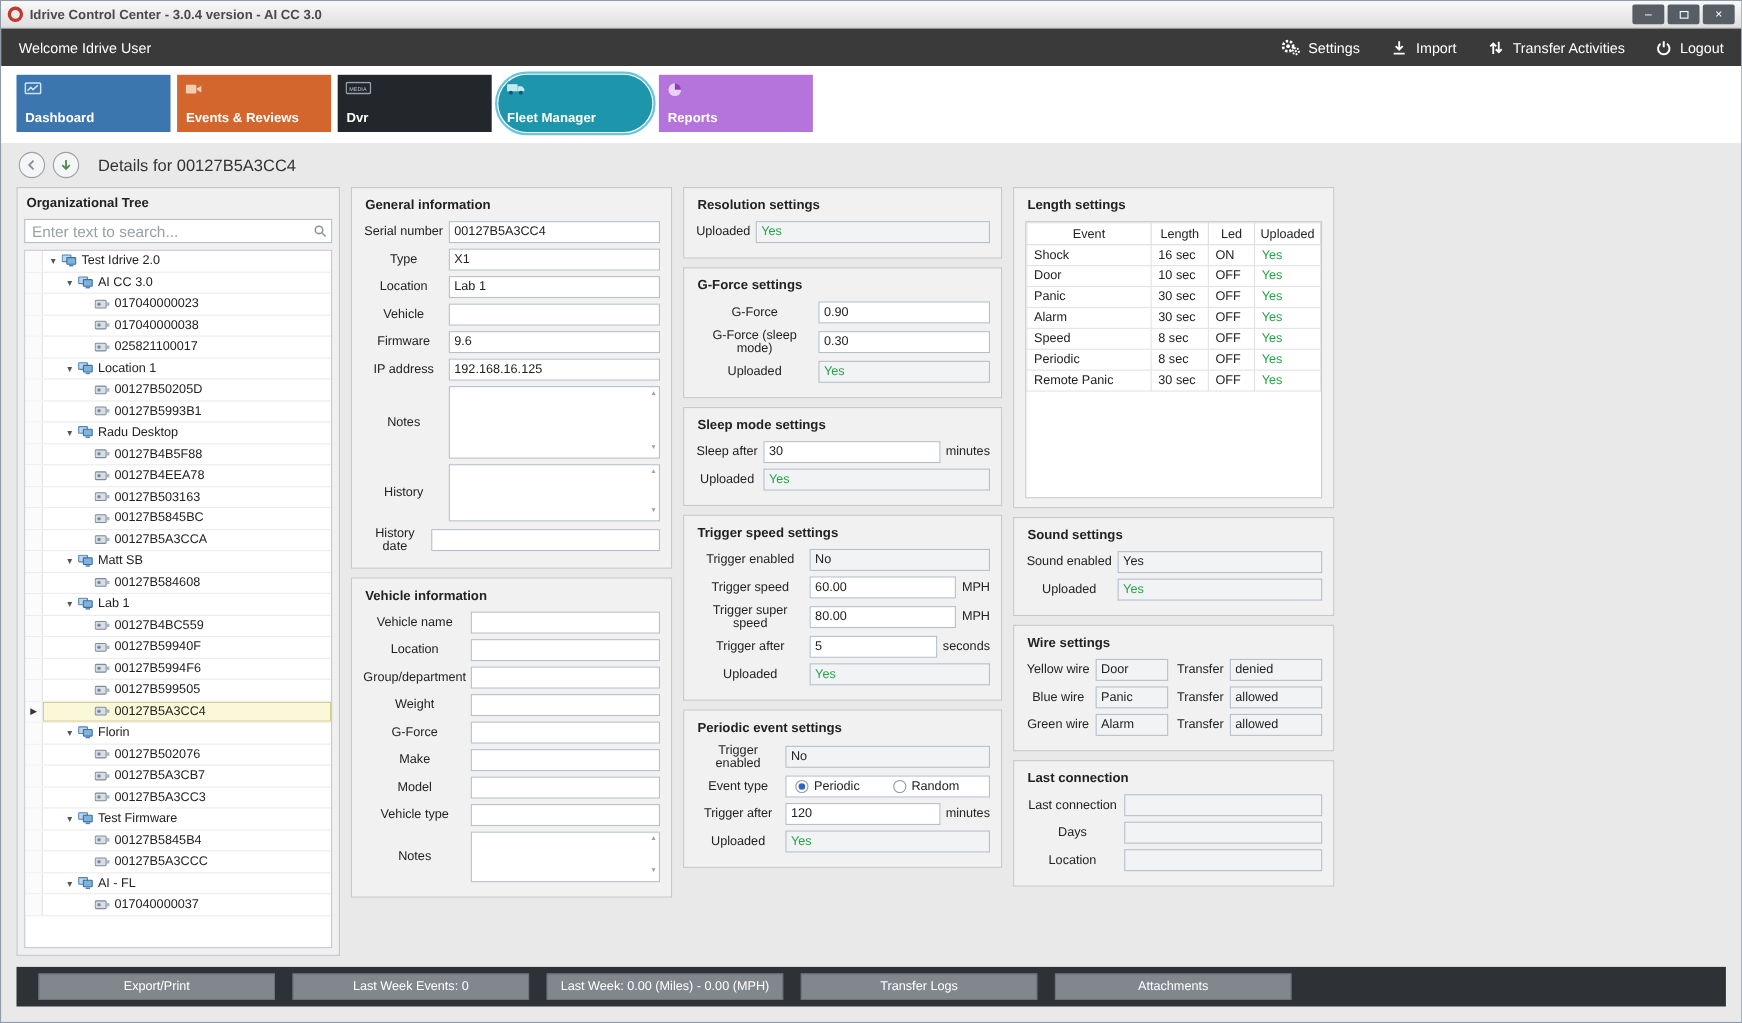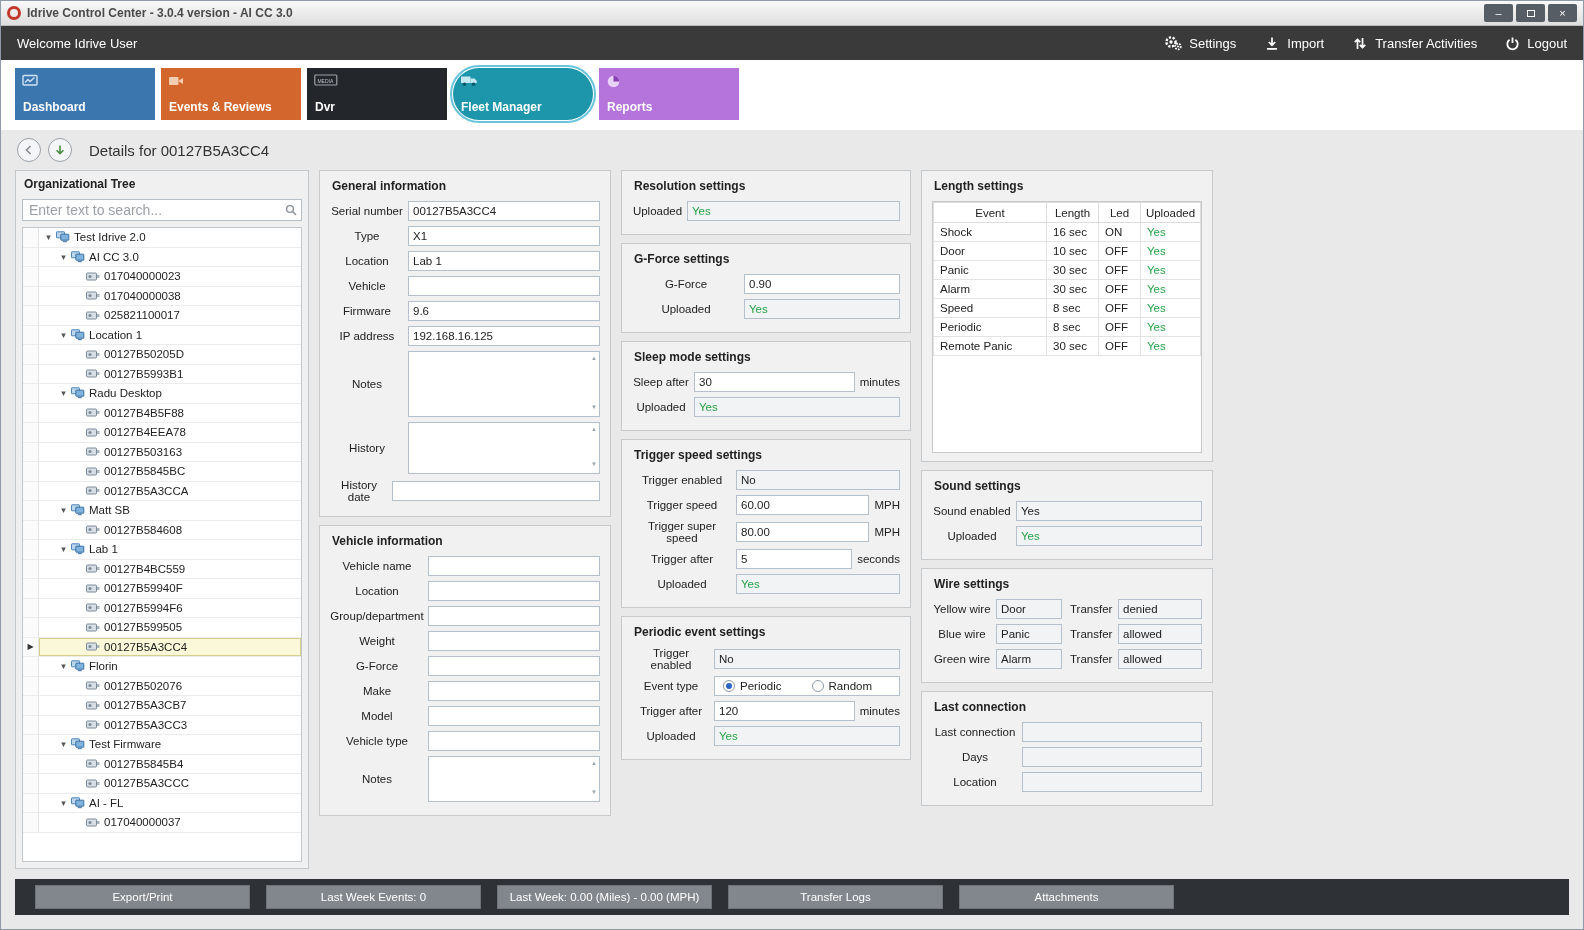--- a/index.html
+++ b/index.html
@@ -763,20 +763,24 @@
         </div>
     </div>
     <div class="panel">
       <div class="ptitle">G-Force settings</div>
       <div id="gforce-fields">
           <div class="frow">
             <span class="flabel" style="width:112px">G-Force</span>
             <input readonly="" class="finput" value="0.90" style="">
           </div>
           <div class="frow">
+            <span class="flabel" style="width:112px">G-Force (sleep mode)</span>
+            <input readonly="" class="finput" value="0.30" style="">
+          </div>
+          <div class="frow">
             <span class="flabel" style="width:112px">Uploaded</span>
             <input readonly="" class="finput green gray" value="Yes" style="">
           </div>
         </div>
     </div>
     <div class="panel">
       <div class="ptitle">Sleep mode settings</div>
       <div id="sleep-fields">
           <div class="frow">
             <span class="flabel" style="width:62px">Sleep after</span>

